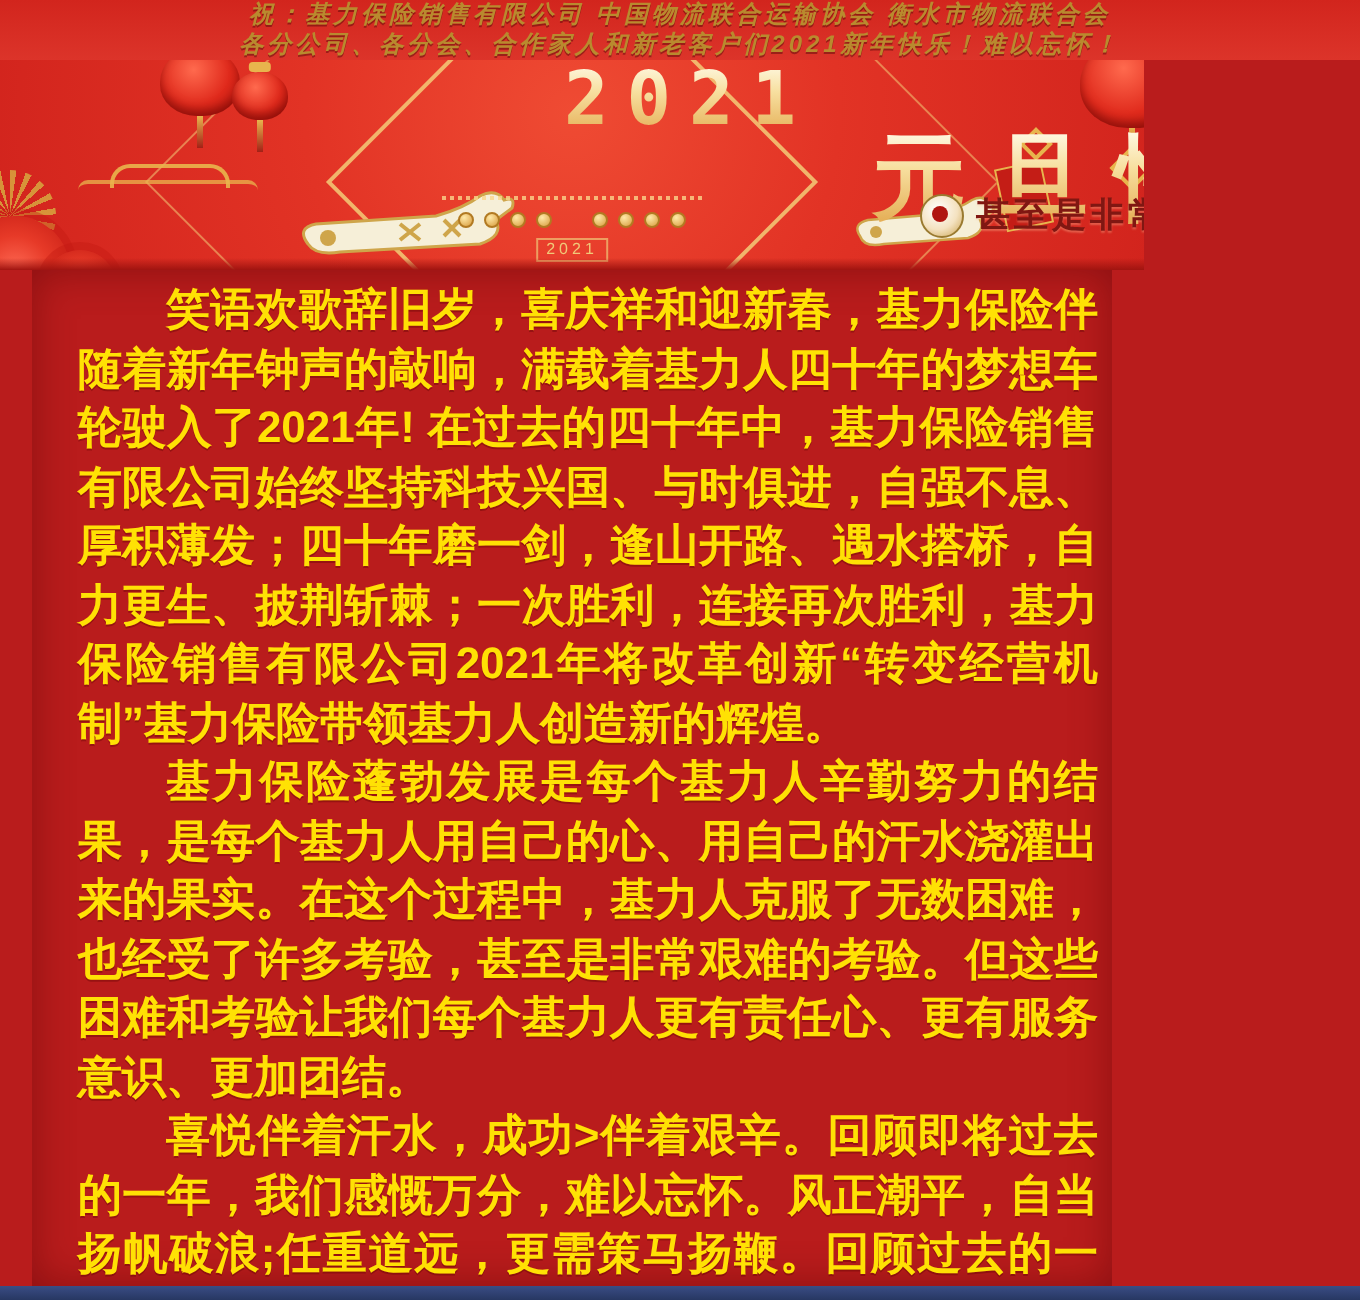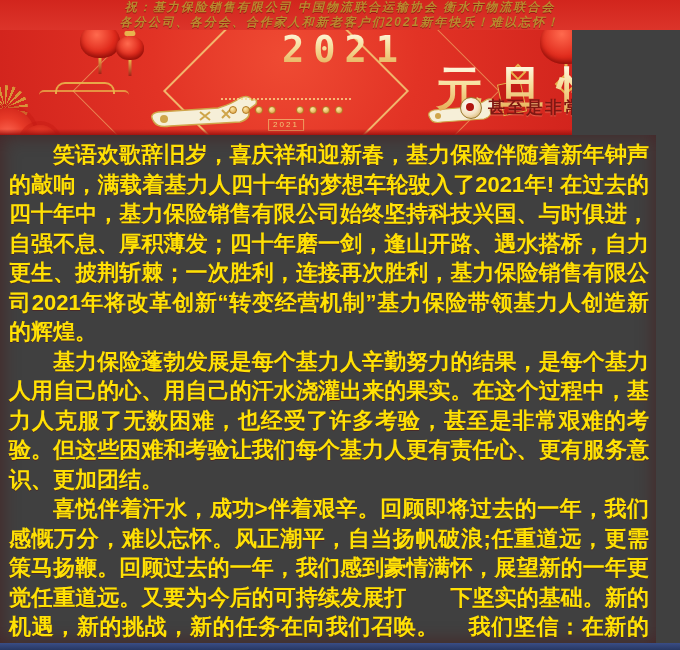--- a/index.html
+++ b/index.html
@@ -1,18 +1,18 @@
 <!DOCTYPE html>
 <html><head>
 <meta charset="utf-8">
 <style>
   html,body{margin:0;padding:0;background:#222;}
   .poster{
     position:relative;width:680px;height:650px;overflow:hidden;
-    background:#404040;font-family:"Liberation Sans",sans-serif;
+    background:#b91c1c;font-family:"Liberation Sans",sans-serif;
   }
   
   .dedication{
     position:absolute;top:0;left:0;width:680px;height:30px;
     background:linear-gradient(180deg,#d2251d,#dc342a);
     text-align:center;overflow:hidden;
   }
   .dedication .line{
     color:#b98a2e;font-style:italic;font-weight:bold;
     font-size:12px;line-height:15px;letter-spacing:2px;
@@ -130,22 +130,22 @@
   .logo:before{
     content:"";position:absolute;left:5px;top:5px;width:8px;height:8px;
     border-radius:50%;background:#b01510;
   }
   .company-name{
     font-size:17px;font-weight:bold;letter-spacing:2px;color:#801712;
     text-shadow:0 1px 1px rgba(255,200,160,.35);white-space:nowrap;
   }
   
   .body-text{
-    position:absolute;top:135px;left:0;width:656px;height:508px;
-    padding:5px 7px 0 9px;box-sizing:border-box;
+    position:absolute;top:135px;left:16px;width:540px;height:508px;
+    padding:5px 7px 0 23px;box-sizing:border-box;
     box-shadow:inset 0 0 20px rgba(80,0,5,.45);
   }
   .body-text p{
     margin:0;color:#ffe104;font-weight:bold;
     font-size:22px;line-height:29.5px;
     text-align:justify;text-indent:2em;
     text-shadow:0 1px 0 rgba(90,0,0,.35);
   }
   .body-text p.closing{text-indent:3.8em;text-align:left;}
   

